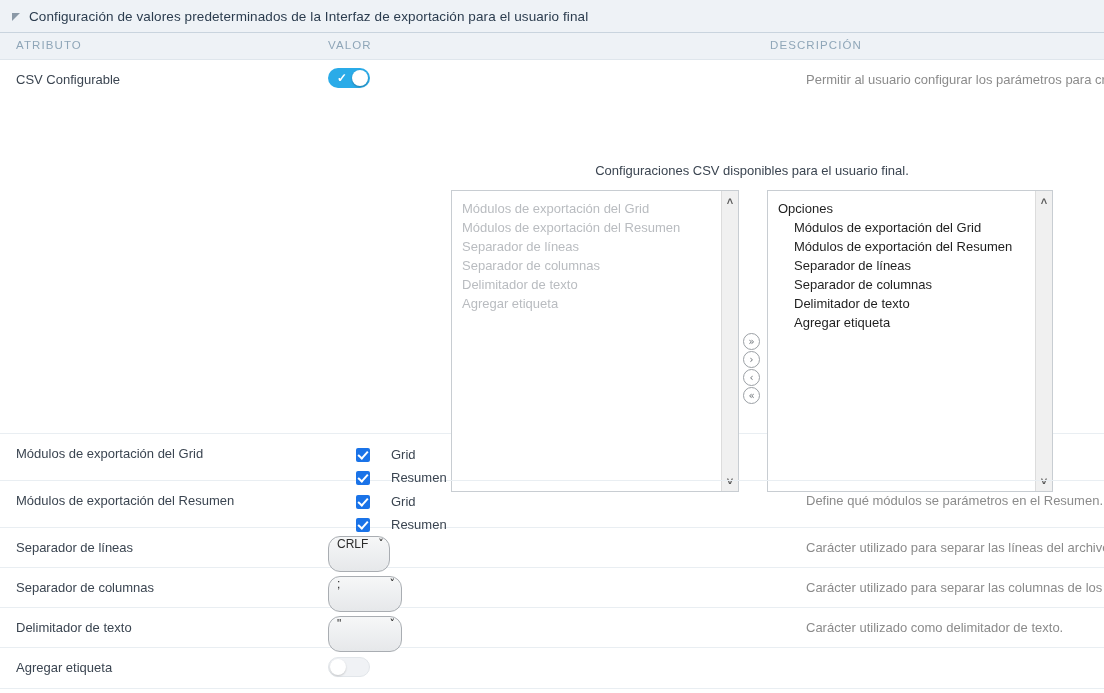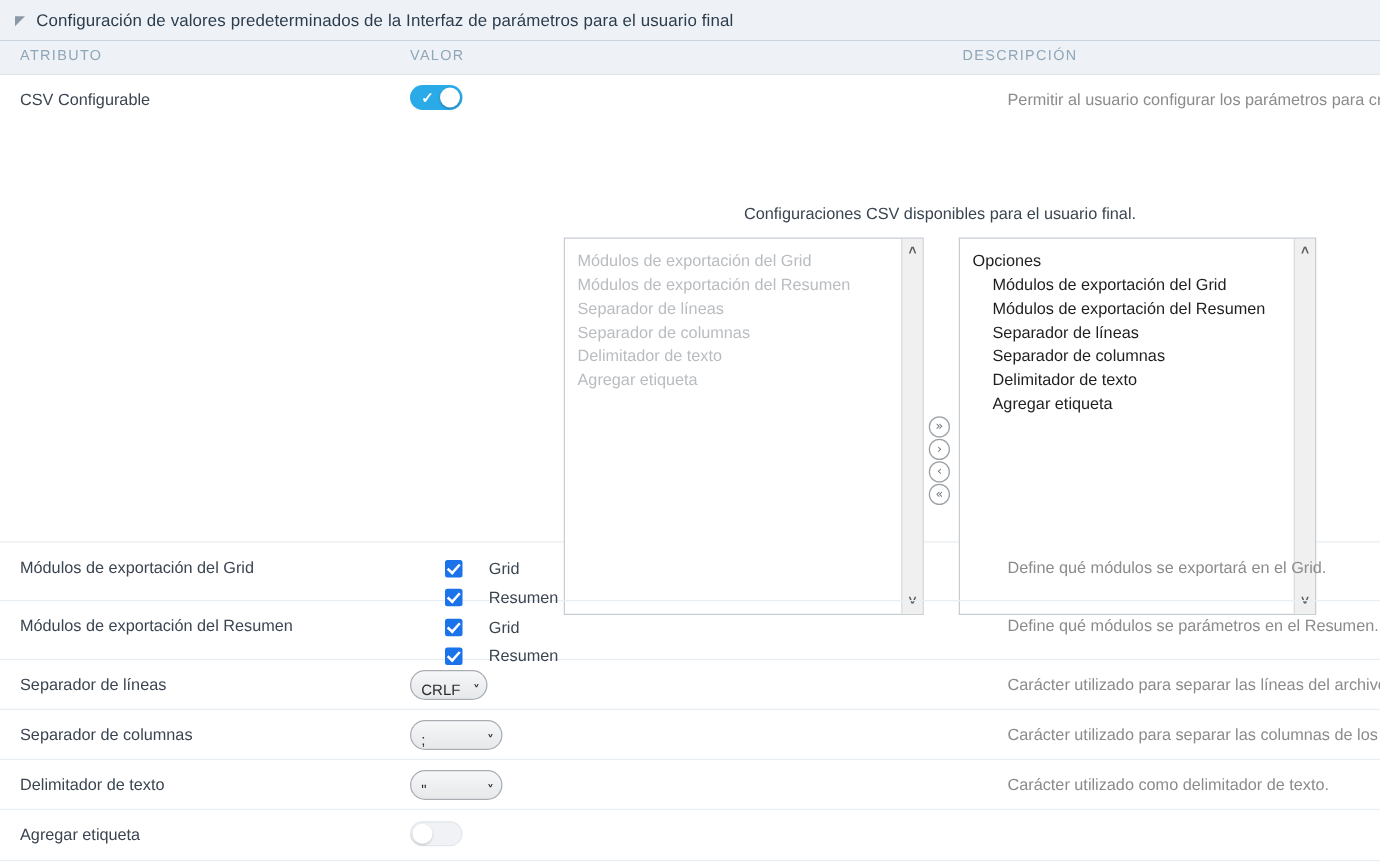--- a/index.html
+++ b/index.html
@@ -258,26 +258,26 @@
   }
   .cb-label {
     margin-left: 21px;
     font-size: 13px;
     color: #3b4551;
     white-space: nowrap;
   }
 
   
   .sel {
-    height: 24px;
+    height: 36px;
     background: linear-gradient(#f6f7f8, #e6e8ea);
     border: 1px solid #a9adb2;
     border-radius: 12px;
     display: inline-flex;
-    align-items: flex-end;
+    align-items: flex-start;
     justify-content: space-between;
     padding: 0 6px 0 8px;
     box-sizing: border-box;
     font-size: 12px;
     color: #2b2b2b;
     cursor: pointer;
     font-family: "Liberation Sans", sans-serif;
   }
   .sel .caret {
     margin-left: 10px;
@@ -287,21 +287,21 @@
     font-family: "DejaVu Sans", sans-serif;
   }
 </style>
 </head>
 <body>
 
 <div class="panel">
 
   <div class="section-header">
     <div class="collapse-tri"></div>
-    <div class="section-title">Configuración de valores predeterminados de la Interfaz de parámetros para el usuario final</div>
+    <div class="section-title">Configuración de valores predeterminados de la Interfaz de exportación para el usuario final</div>
   </div>
 
   <div class="col-head-row">
     <div class="col-head ch-attr">ATRIBUTO</div>
     <div class="col-head ch-val">VALOR</div>
     <div class="col-head ch-desc">DESCRIPCIÓN</div>
   </div>
 
   <div class="row" style="height:374px;">
     <div class="cell-attr" style="top:12px;">CSV Configurable</div>
@@ -364,21 +364,20 @@
     <div class="cell-val" style="top:11px;">
       <div class="cb-line">
         <span class="cbox"></span>
         <span class="cb-label">Grid</span>
       </div>
       <div class="cb-line">
         <span class="cbox"></span>
         <span class="cb-label">Resumen</span>
       </div>
     </div>
-    <div class="cell-desc" style="top:12px;">Define qué módulos se exportará en el Grid.</div>
   </div>
 
   <div class="row" style="height:47px;">
     <div class="cell-attr" style="top:12px;">Módulos de exportación del Resumen</div>
     <div class="cell-val" style="top:11px;">
       <div class="cb-line">
         <span class="cbox"></span>
         <span class="cb-label">Grid</span>
       </div>
       <div class="cb-line">

